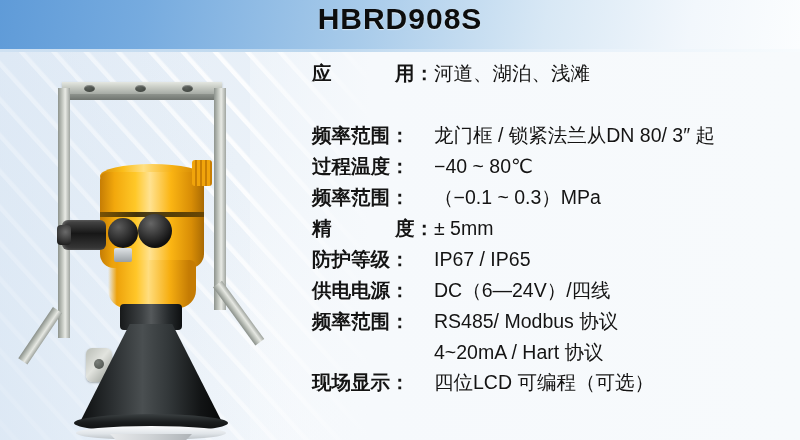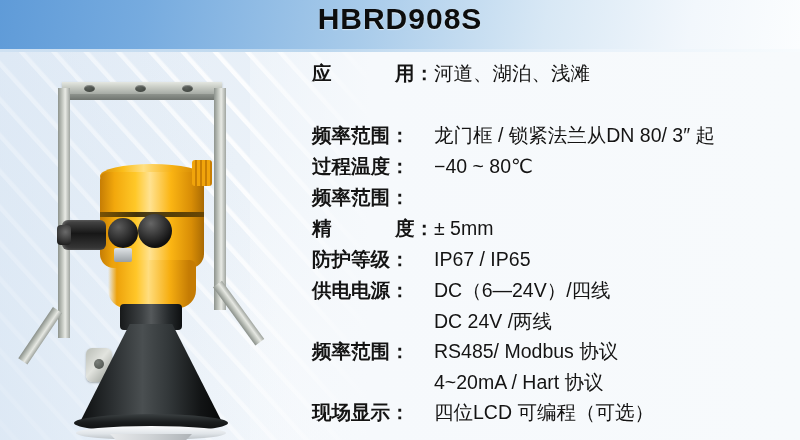--- a/index.html
+++ b/index.html
@@ -197,20 +197,21 @@
       <div class="val">龙门框 / 锁紧法兰从DN 80/ 3″ 起</div>
     </div>
 
     <div class="row">
       <div class="lbl">过程温度：</div>
       <div class="val">−40 ~ 80℃</div>
     </div>
 
     <div class="row">
       <div class="lbl">频率范围：</div>
+      <div class="val">（−0.1 ~ 0.3）MPa</div>
     </div>
 
     <div class="row">
       <div class="lbl wide">
         <span class="c">精</span>
           <span class="c">度：</span>
       </div>
       <div class="val">± 5mm</div>
     </div>
 
@@ -218,24 +219,20 @@
     <div class="row">
       <div class="lbl">防护等级：</div>
       <div class="val">IP67 / IP65</div>
     </div>
 
     <div class="row">
       <div class="lbl">供电电源：</div>
       <div class="val">DC（6—24V）/四线</div>
     </div>
 
-    <div class="row cont">
-      <div class="lbl"></div>
-      <div class="val">DC 24V /两线</div>
-    </div>
 
     <div class="row">
       <div class="lbl">频率范围：</div>
       <div class="val">RS485/ Modbus 协议</div>
     </div>
 
     <div class="row cont">
       <div class="lbl"></div>
       <div class="val">4~20mA / Hart 协议</div>
     </div>

